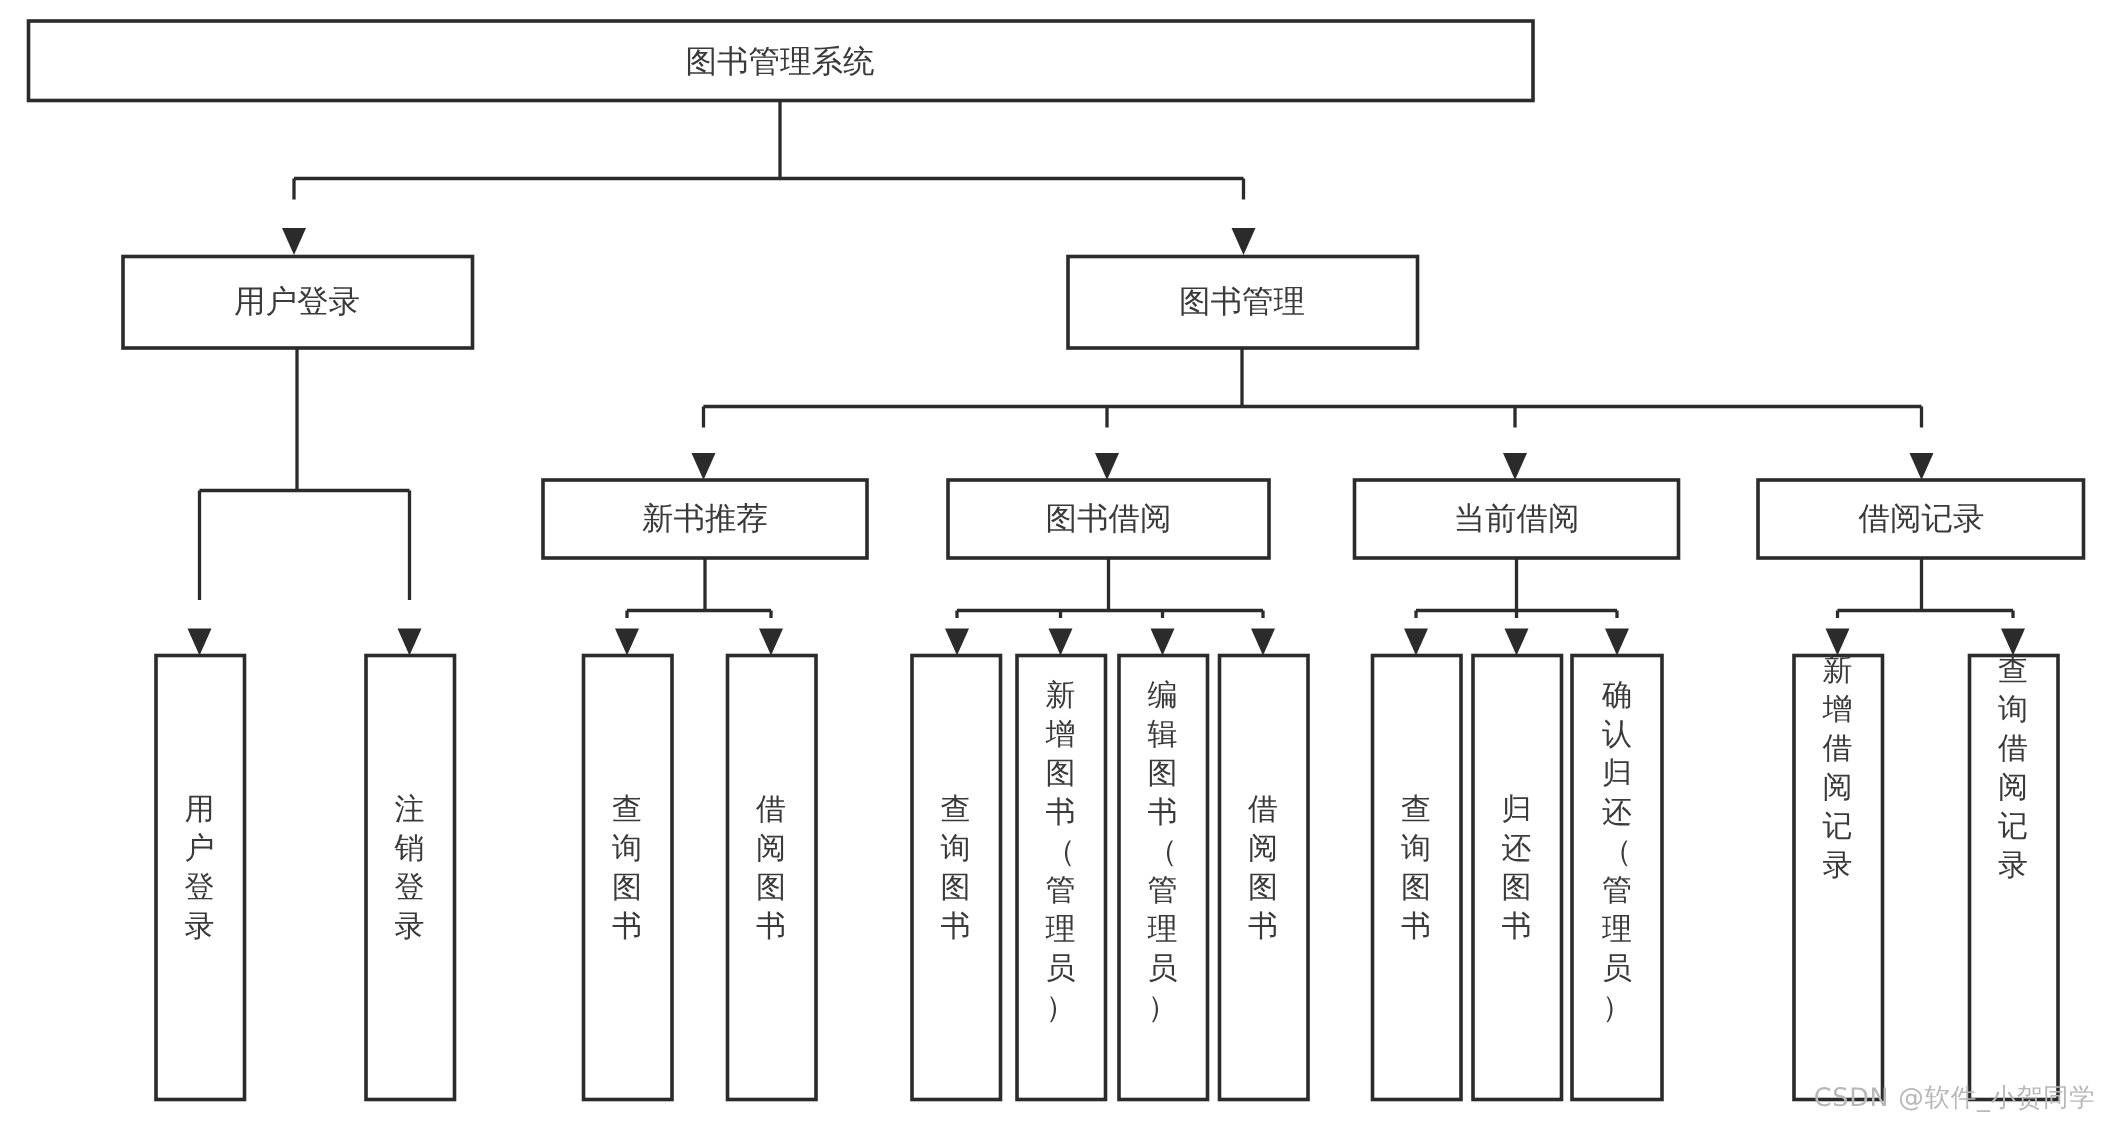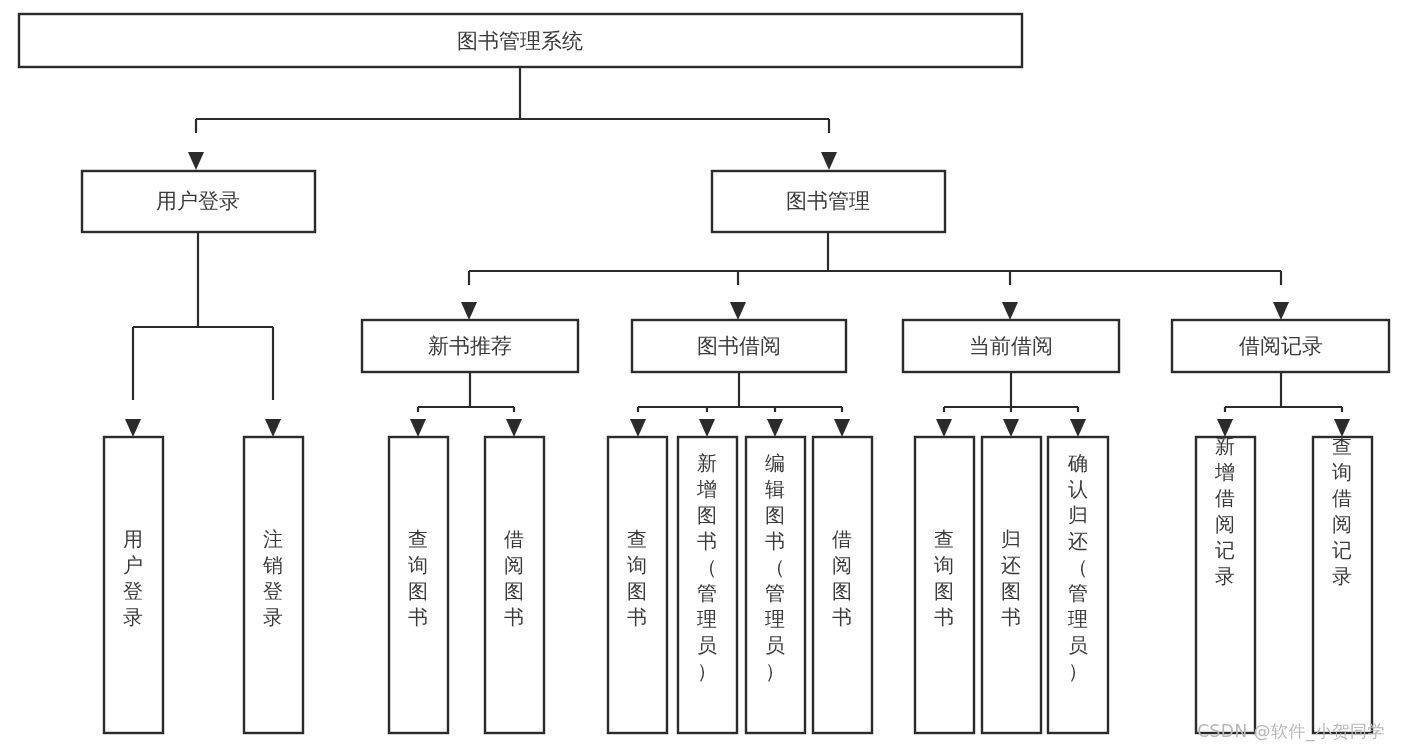--- a/index.html
+++ b/index.html
@@ -51,21 +51,21 @@
     dominant-baseline: middle;
   }
   .node-label-v {
     font-family: "DejaVu Sans", "Liberation Sans", sans-serif;
     font-size: 20px;
     fill: #3a3a3a;
     text-anchor: middle;
   }
   .watermark {
     position: absolute;
-    right: 20px;
+    right: 8px;
     bottom: 4px;
     font-family: "DejaVu Sans", "Liberation Sans", sans-serif;
     font-size: 17px;
     color: #b8b8b8;
     letter-spacing: 0.5px;
     white-space: nowrap;
     user-select: none;
   }
 </style>
 </head>

